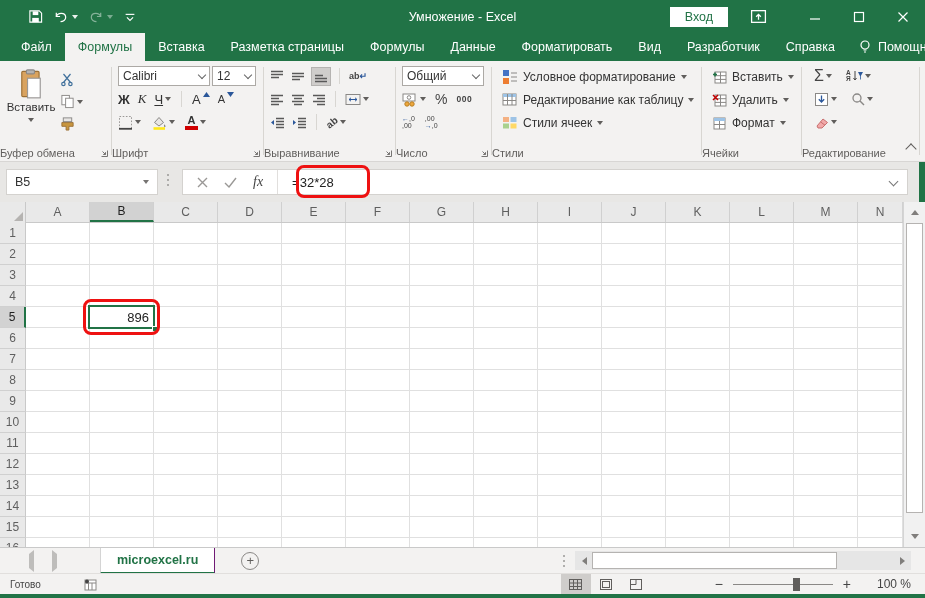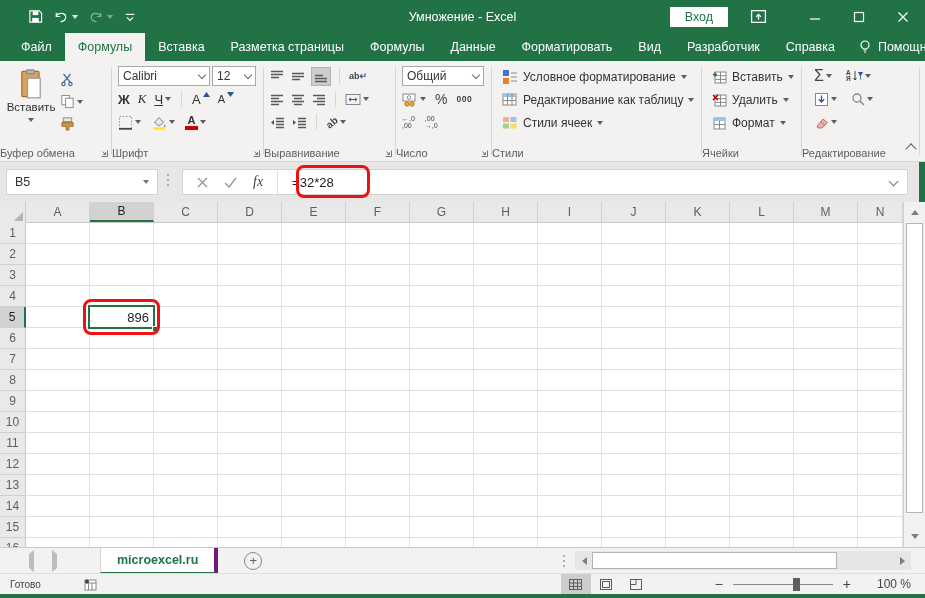--- a/index.html
+++ b/index.html
@@ -83,21 +83,21 @@
   .vscroll .arr { position:absolute; left:0; width:21px; height:20px; display:flex; align-items:center; justify-content:center; }
   .tri-up { width:0;height:0;border:4px solid transparent;border-bottom:5px solid #807e7c; margin-top:-3px; }
   .tri-dn { width:0;height:0;border:4px solid transparent;border-top:5px solid #807e7c; margin-bottom:-3px; }
   .tri-l { width:0;height:0;border:4px solid transparent;border-right:5px solid #807e7c; margin-left:-3px; }
   .tri-r { width:0;height:0;border:4px solid transparent;border-left:5px solid #807e7c; margin-right:-3px; }
   .vthumb { position:absolute; left:2px; top:21px; width:17px; height:290px; background:#fff; border:1px solid #b5b3b1; }
 
   
   .sheetbar { position:absolute; left:0; top:547px; width:925px; height:26px; background:#f3f2f1; border-top:1px solid #c9c9c9; display:flex; align-items:center; }
   .navarrs { display:flex; gap:18px; margin-left:28px; opacity:.45; }
-  .sheettab { margin-left:42px; height:26px; background:#fff; border-left:1px solid #d4d4d4; border-right:4px solid #701a75; border-bottom:2px solid #217346; padding:0 16px; display:flex; align-items:center; color:#217346; font-weight:bold; font-size:12.5px; }
+  .sheettab { margin-left:42px; height:26px; background:#fff; border-left:1px solid #d4d4d4; border-right:1px solid #701a75; border-bottom:2px solid #217346; padding:0 16px; display:flex; align-items:center; color:#217346; font-weight:bold; font-size:12.5px; }
   .addsheet { margin-left:26px; width:18px; height:18px; border:1px solid #8a8886; border-radius:50%; color:#605e5c; font-size:13px; line-height:15px; text-align:center; }
   .hs-split { position:absolute; right:360px; top:7px; display:flex; flex-direction:column; gap:3px; }
   .hs-split i { width:2px; height:2px; background:#9a9896; border-radius:50%; }
   .hscroll { position:absolute; right:14px; top:3px; width:336px; height:19px; background:#e6e6e6; display:flex; align-items:center; }
   .hbtn { width:17px; height:19px; display:flex; align-items:center; justify-content:center; }
   .hthumb { height:17px; width:245px; background:#fff; border:1px solid #b5b3b1; }
 
   
   .statusbar { position:absolute; left:0; top:573px; width:925px; height:21px; background:#f3f2f1; border-top:1px solid #e1dfdd; display:flex; align-items:center; }
   .sb-mode { margin-left:10px; font-size:10px; color:#444; }

